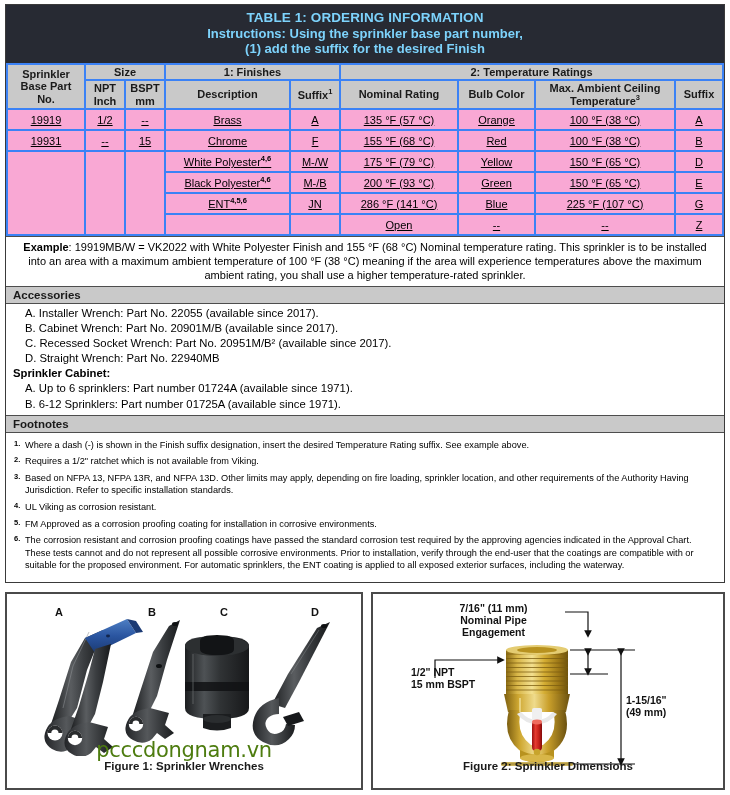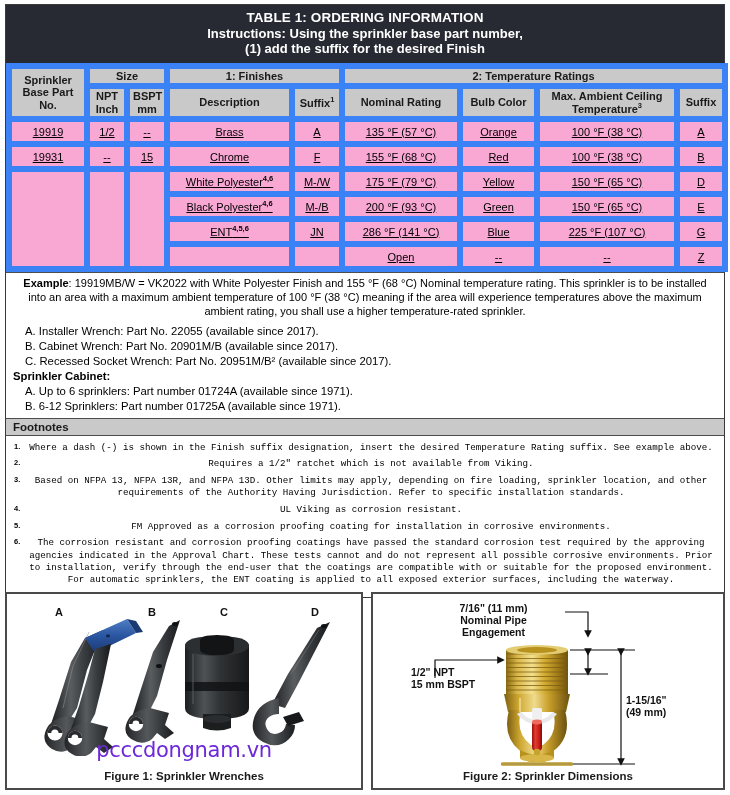--- a/index.html
+++ b/index.html
@@ -26,42 +26,42 @@
     position: absolute;
     left: 5px;
     top: 4px;
     width: 720px;
     border: 1.5px solid #3a3a3a;
     box-sizing: border-box;
     background: #fff;
   }
   .title-bar {
     background: #272a33;
-    color: #ffffff;
+    color: #7dd3fc;
     text-align: center;
     padding: 5px 4px 6px 4px;
     line-height: 1.18;
   }
   .title-main {
     font-size: 13.5px;
     font-weight: bold;
     letter-spacing: 0.1px;
   }
   .title-sub {
     font-size: 13px;
     font-weight: bold;
   }
 
   table.order {
     border-collapse: collapse;
     width: 100%;
     table-layout: fixed;
   }
   table.order th, table.order td {
-    border: 6px solid #3b82f6;
+    border: 2px solid #3b82f6;
     font-size: 11px;
     padding: 1px 3px;
     text-align: center;
     vertical-align: middle;
     line-height: 1.12;
   }
   table.order th {
     background: #c9c9c9;
     font-weight: bold;
     color: #1a1a1a;
@@ -111,21 +111,21 @@
     display: flex;
     margin-bottom: 4.5px;
   }
   .fn-num {
     flex: 0 0 11px;
     font-size: 7.5px;
     vertical-align: super;
     padding-top: 0px;
     font-weight: bold;
   }
-  .fn-txt { flex: 1 1 auto; text-align: center; font-family: Liberation Mono, monospace; }
+  .fn-txt { flex: 1 1 auto; text-align: left; }
 
   
   .figs {
     position: absolute;
     left: 5px;
     top: 592px;
     width: 720px;
     height: 198px;
     display: flex;
     gap: 8px;
@@ -134,34 +134,34 @@
     position: relative;
     border: 2.5px solid #4a4a4a;
     background: #ffffff;
     box-sizing: border-box;
     overflow: hidden;
   }
   .fig-left { width: 358px; }
   .fig-right { width: 354px; }
   .fig-cap {
     position: absolute;
-    bottom: 6px;
+    bottom: 16px;
     left: 0;
     right: 0;
     text-align: center;
     font-size: 11.5px;
     font-weight: bold;
     color: #1a1a1a;
   }
   .watermark {
     position: absolute;
     left: 0; right: 0;
     bottom: 26px;
     text-align: center;
-    color: #6d28d9;
+    color: #4d7c0f;
     font-size: 21px;
     font-family: "DejaVu Sans", sans-serif;
     letter-spacing: -0.3px;
   }
   .lbl {
     position: absolute;
     font-size: 11px;
     font-weight: bold;
     color: #111;
   }
@@ -277,24 +277,26 @@
           <td>--</td>
           <td>Z</td>
         </tr>
       </tbody>
     </table>
 
     <div class="example-box">
       <b>Example</b><span>: 19919MB/W = VK2022 with White Polyester Finish and 155 °F (68 °C) Nominal temperature rating. This sprinkler is to be installed into an area with a maximum ambient temperature of 100 °F (38 °C) meaning if the area will experience temperatures above the maximum ambient rating, you shall use a higher temperature-rated sprinkler.</span>
     </div>
 
+    <div class="sec-head">Accessories</div>
     <div class="acc-box">
       <div class="acc-item">A.  Installer Wrench: Part No. 22055 (available since 2017).</div>
       <div class="acc-item">B.  Cabinet Wrench: Part No. 20901M/B (available since 2017).</div>
       <div class="acc-item">C.  Recessed Socket Wrench: Part No. 20951M/B² (available since 2017).</div>
+      <div class="acc-item">D.  Straight Wrench: Part No. 22940MB</div>
       <div class="acc-head">Sprinkler Cabinet:</div>
       <div class="acc-item">A.  Up to 6 sprinklers: Part number 01724A (available since 1971).</div>
       <div class="acc-item">B.  6-12 Sprinklers: Part number 01725A (available since 1971).</div>
     </div>
 
     <div class="sec-head">Footnotes</div>
     <div class="fn-box">
       <div class="fn-row">
         <div class="fn-num">1.</div>
         <div class="fn-txt">Where a dash (-) is shown in the Finish suffix designation, insert the desired Temperature Rating suffix. See example above.</div>

